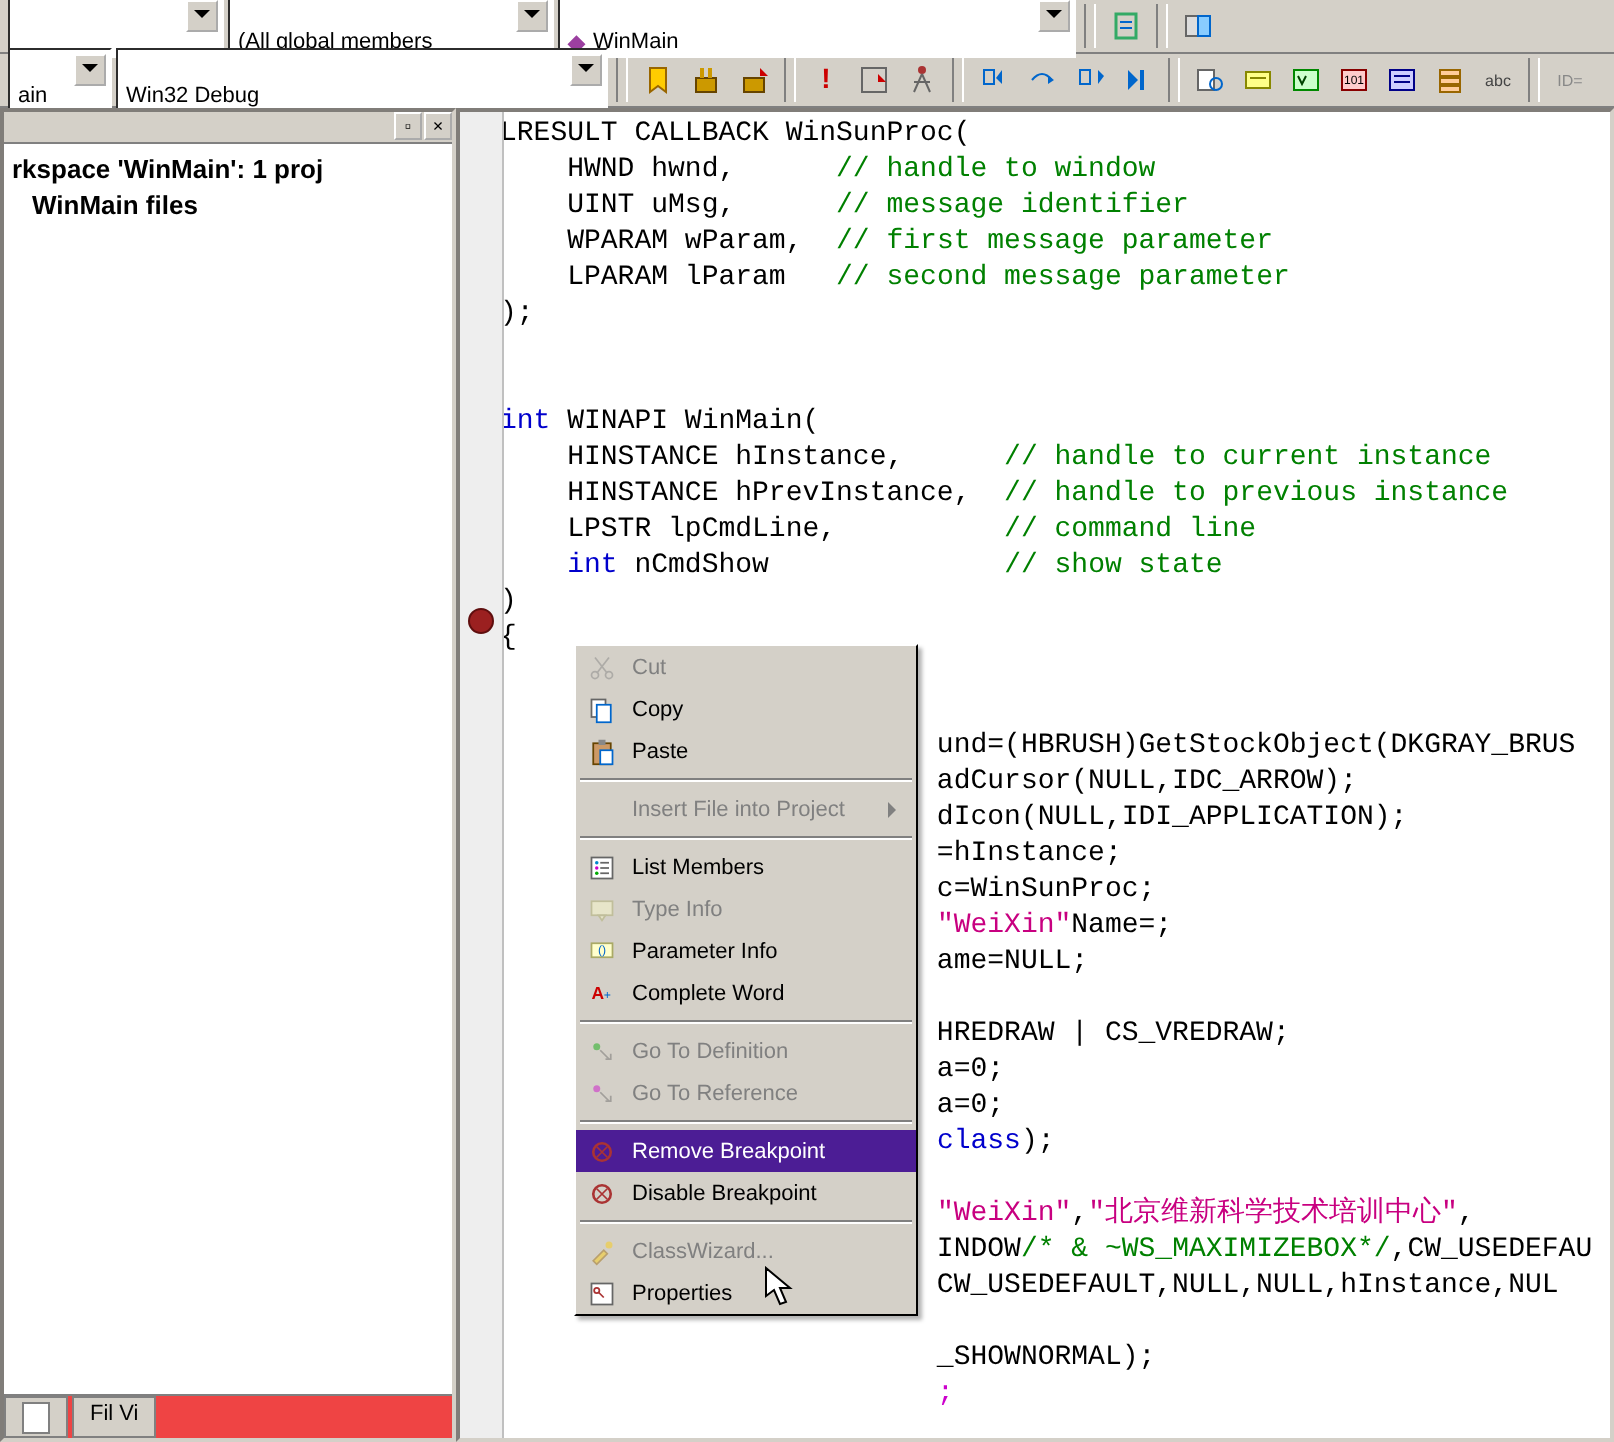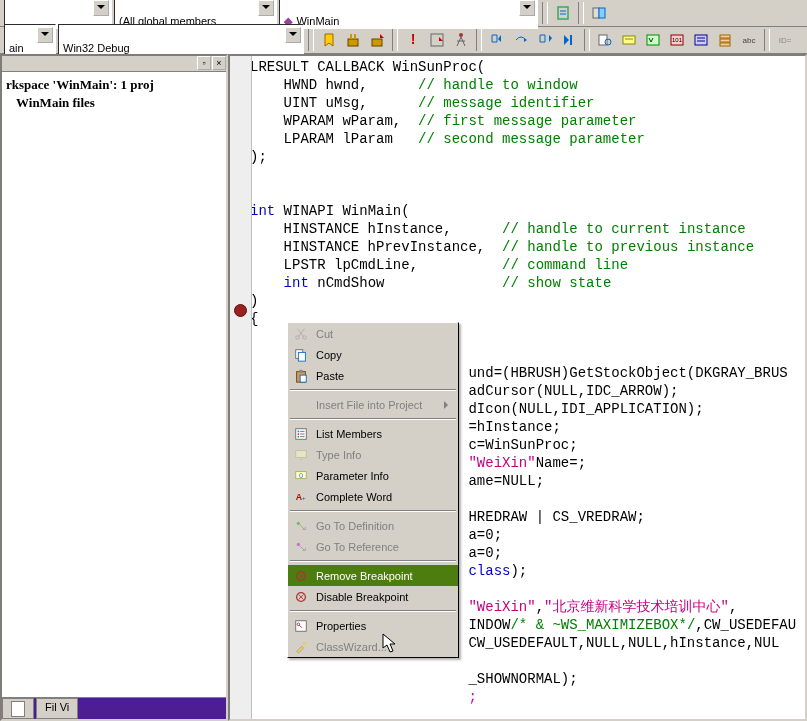--- a/index.html
+++ b/index.html
@@ -83,31 +83,31 @@
       width: 14px; height: 14px;
       background: #d4d0c8;
       border: 1px outset #fff;
       font-size: 9px;
       text-align: center;
       line-height: 12px;
       cursor: pointer;
     }
     .tree-area {
       padding: 4px;
-      font-family: Liberation Serif, serif;
+      font-family: Liberation Sans, sans-serif;
       font-size: 13px;
       font-weight: bold;
       line-height: 1.4;
     }
     .tree-line { white-space: nowrap; }
     .tab-area {
       position: absolute;
       bottom: 0; left: 0; right: 0;
       height: 22px;
-      background: #4c1d95;
+      background: #ef4444;
       border-top: 1px solid #808080;
       display: flex;
     }
     .tab {
       padding: 2px 8px;
       border: 1px solid #808080;
       background: #d4d0c8;
       margin-right: 2px;
       font-size: 11px;
     }
@@ -159,21 +159,21 @@
     .menu-item {
       height: 21px;
       display: flex;
       align-items: center;
       padding: 0 28px 0 4px;
       cursor: pointer;
       position: relative;
     }
     .menu-item.disabled { color: #808080; cursor: default; }
     .menu-item.disabled .mi-icon svg { opacity: 0.45; }
-    .menu-item.highlighted { background: #4d7c0f; color: #fff; }
+    .menu-item.highlighted { background: #4c1d95; color: #fff; }
     .menu-sep {
       height: 1px;
       margin: 3px 2px;
       border-top: 1px solid #808080;
       border-bottom: 1px solid #fff;
     }
     .mi-icon {
       width: 18px; height: 16px;
       margin-right: 6px;
       display: inline-flex; align-items: center; justify-content: center;
@@ -493,36 +493,36 @@
     <div class="menu-item">
       <span class="mi-icon">
         <svg width="14" height="14" viewBox="0 0 16 16">
           <circle cx="8" cy="8" r="5" fill="none" stroke="#a33" stroke-width="1.5"></circle>
           <path d="M5 5 L11 11 M11 5 L5 11" stroke="#a33"></path>
         </svg>
       </span>
       <span>Disable Breakpoint</span>
     </div>
     <div class="menu-sep"></div>
+    <div class="menu-item disabled">
+      <span class="mi-icon">
+        <svg width="14" height="14" viewBox="0 0 16 16">
+          <path d="M3 13 L9 7 L11 9 L5 15 z" fill="#fc0" stroke="#960"></path>
+          <circle cx="12" cy="4" r="2" fill="#fc0"></circle>
+        </svg>
+      </span>
+      <span>ClassWizard...</span>
+    </div>
     <div class="menu-item">
       <span class="mi-icon">
         <svg width="14" height="14" viewBox="0 0 16 16">
           <rect x="2" y="2" width="12" height="12" fill="#fff" stroke="#666"></rect>
           <circle cx="5" cy="6" r="1.5" fill="none" stroke="#a33"></circle>
           <line x1="6" y1="7" x2="9" y2="10" stroke="#a33"></line>
         </svg>
       </span>
       <span>Properties</span>
     </div>
-    <div class="menu-item disabled">
-      <span class="mi-icon">
-        <svg width="14" height="14" viewBox="0 0 16 16">
-          <path d="M3 13 L9 7 L11 9 L5 15 z" fill="#fc0" stroke="#960"></path>
-          <circle cx="12" cy="4" r="2" fill="#fc0"></circle>
-        </svg>
-      </span>
-      <span>ClassWizard...</span>
-    </div>
   </div>
 
 <svg class="cursor" width="18" height="22" viewBox="0 0 18 22">
   <path d="M1 1 L1 15 L5 12 L8 19 L11 18 L8 11 L13 11 Z" fill="#fff" stroke="#000" stroke-width="1"></path>
 </svg>
 
 </body></html>

